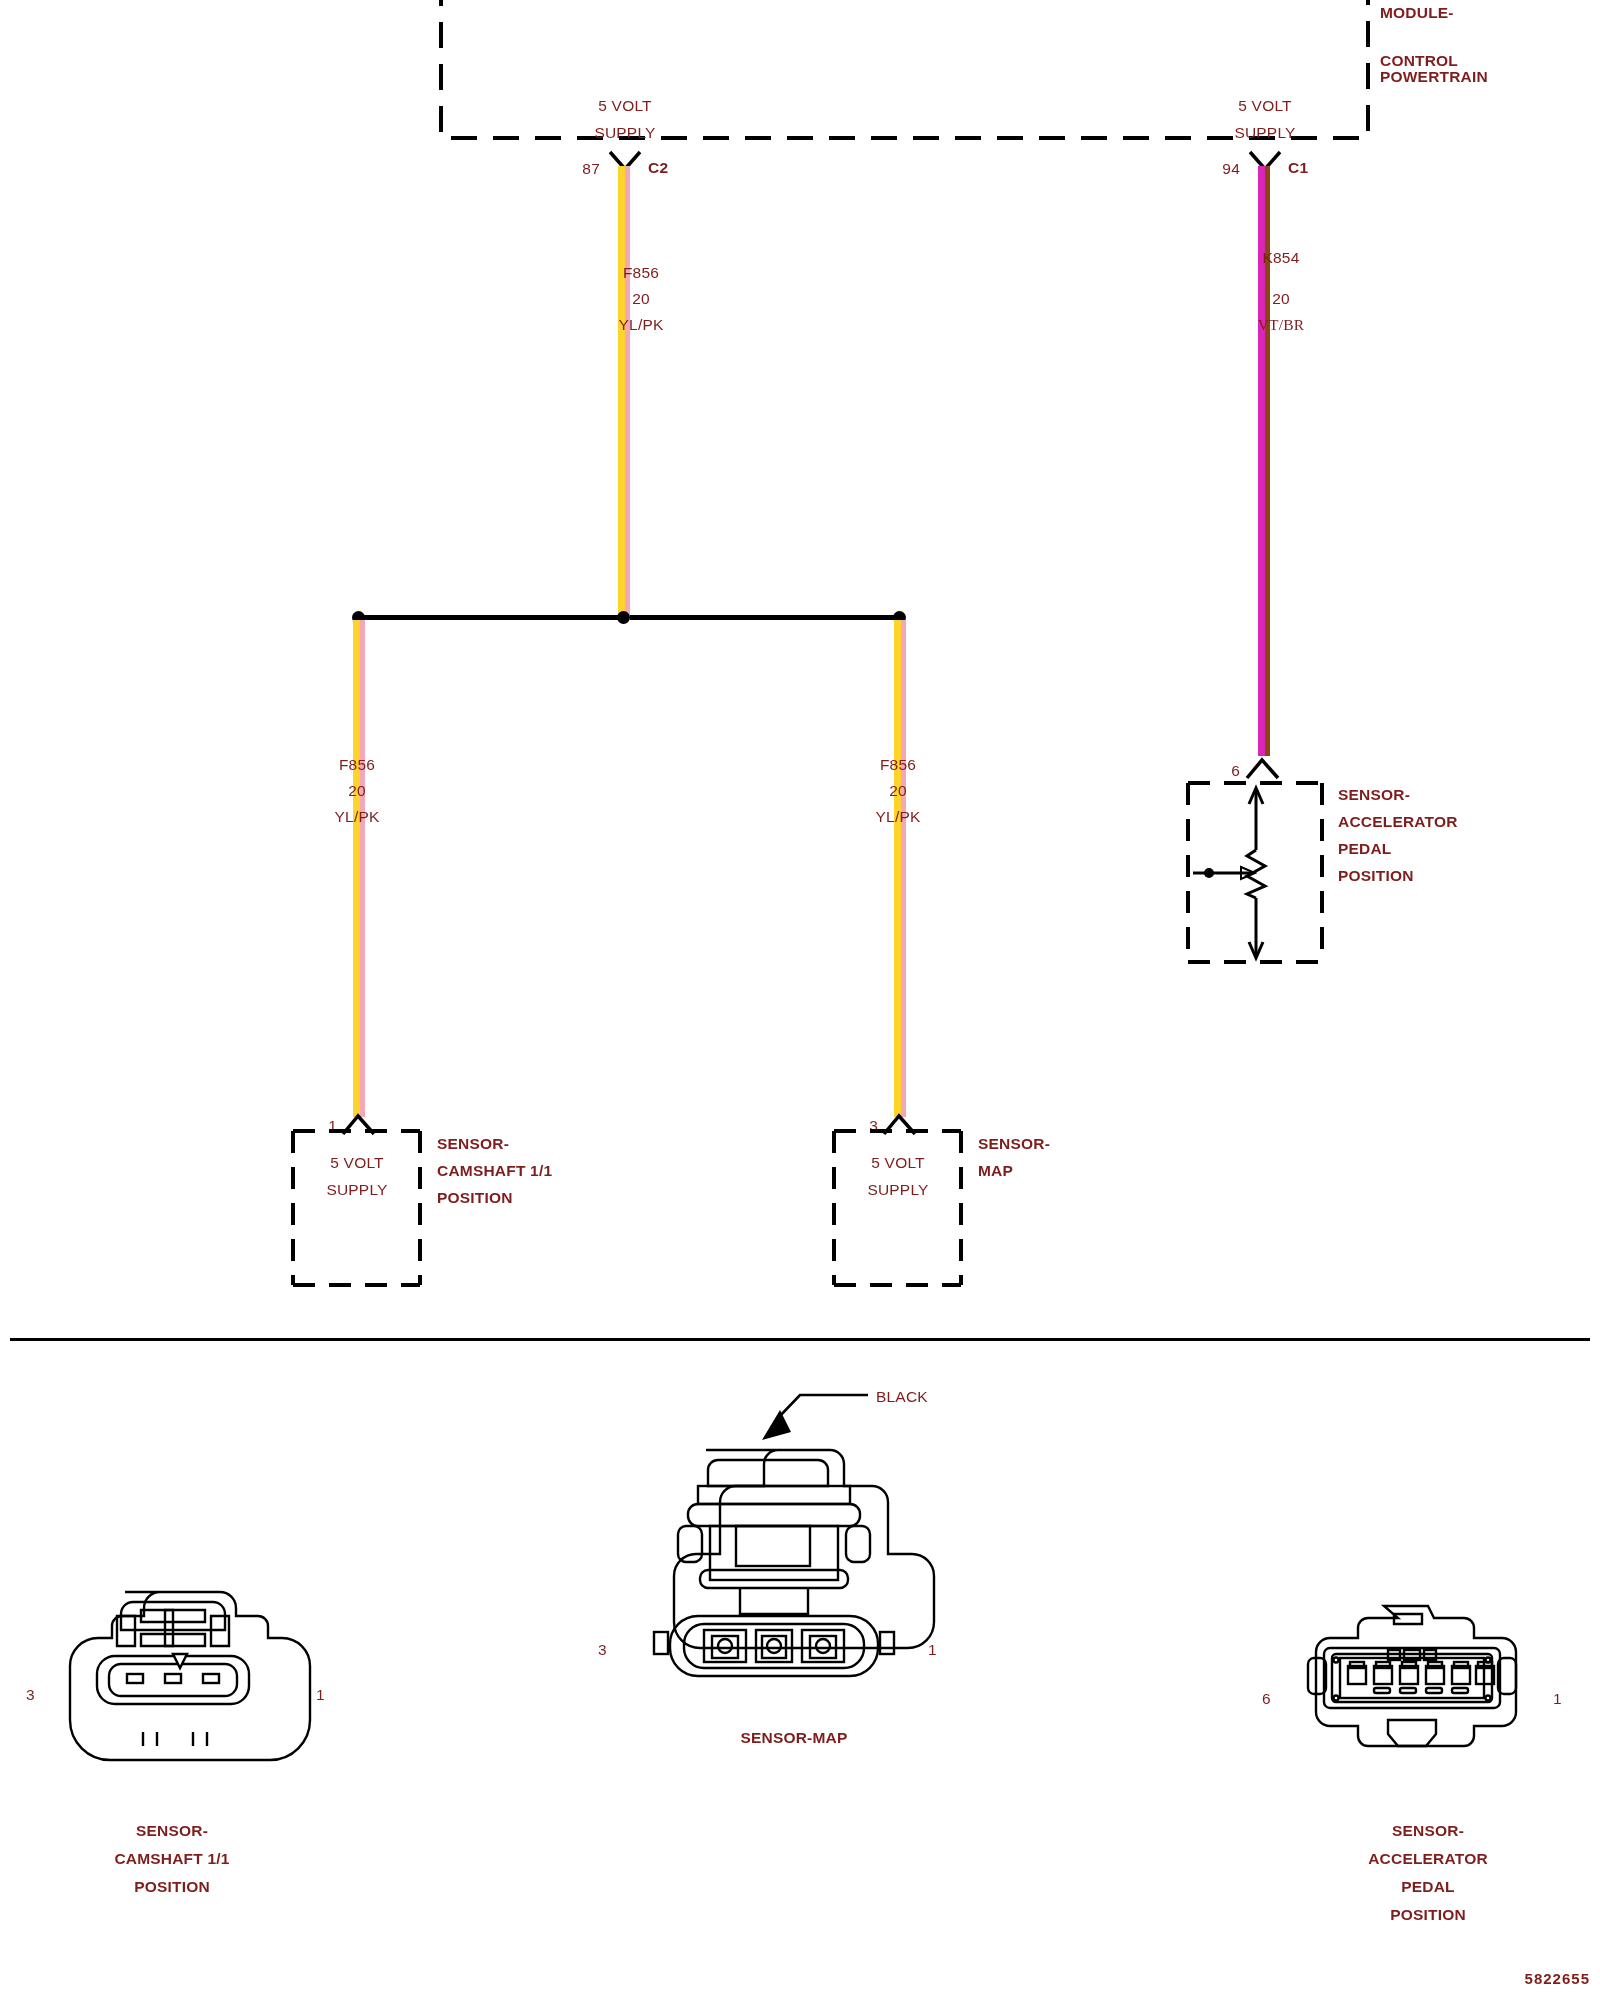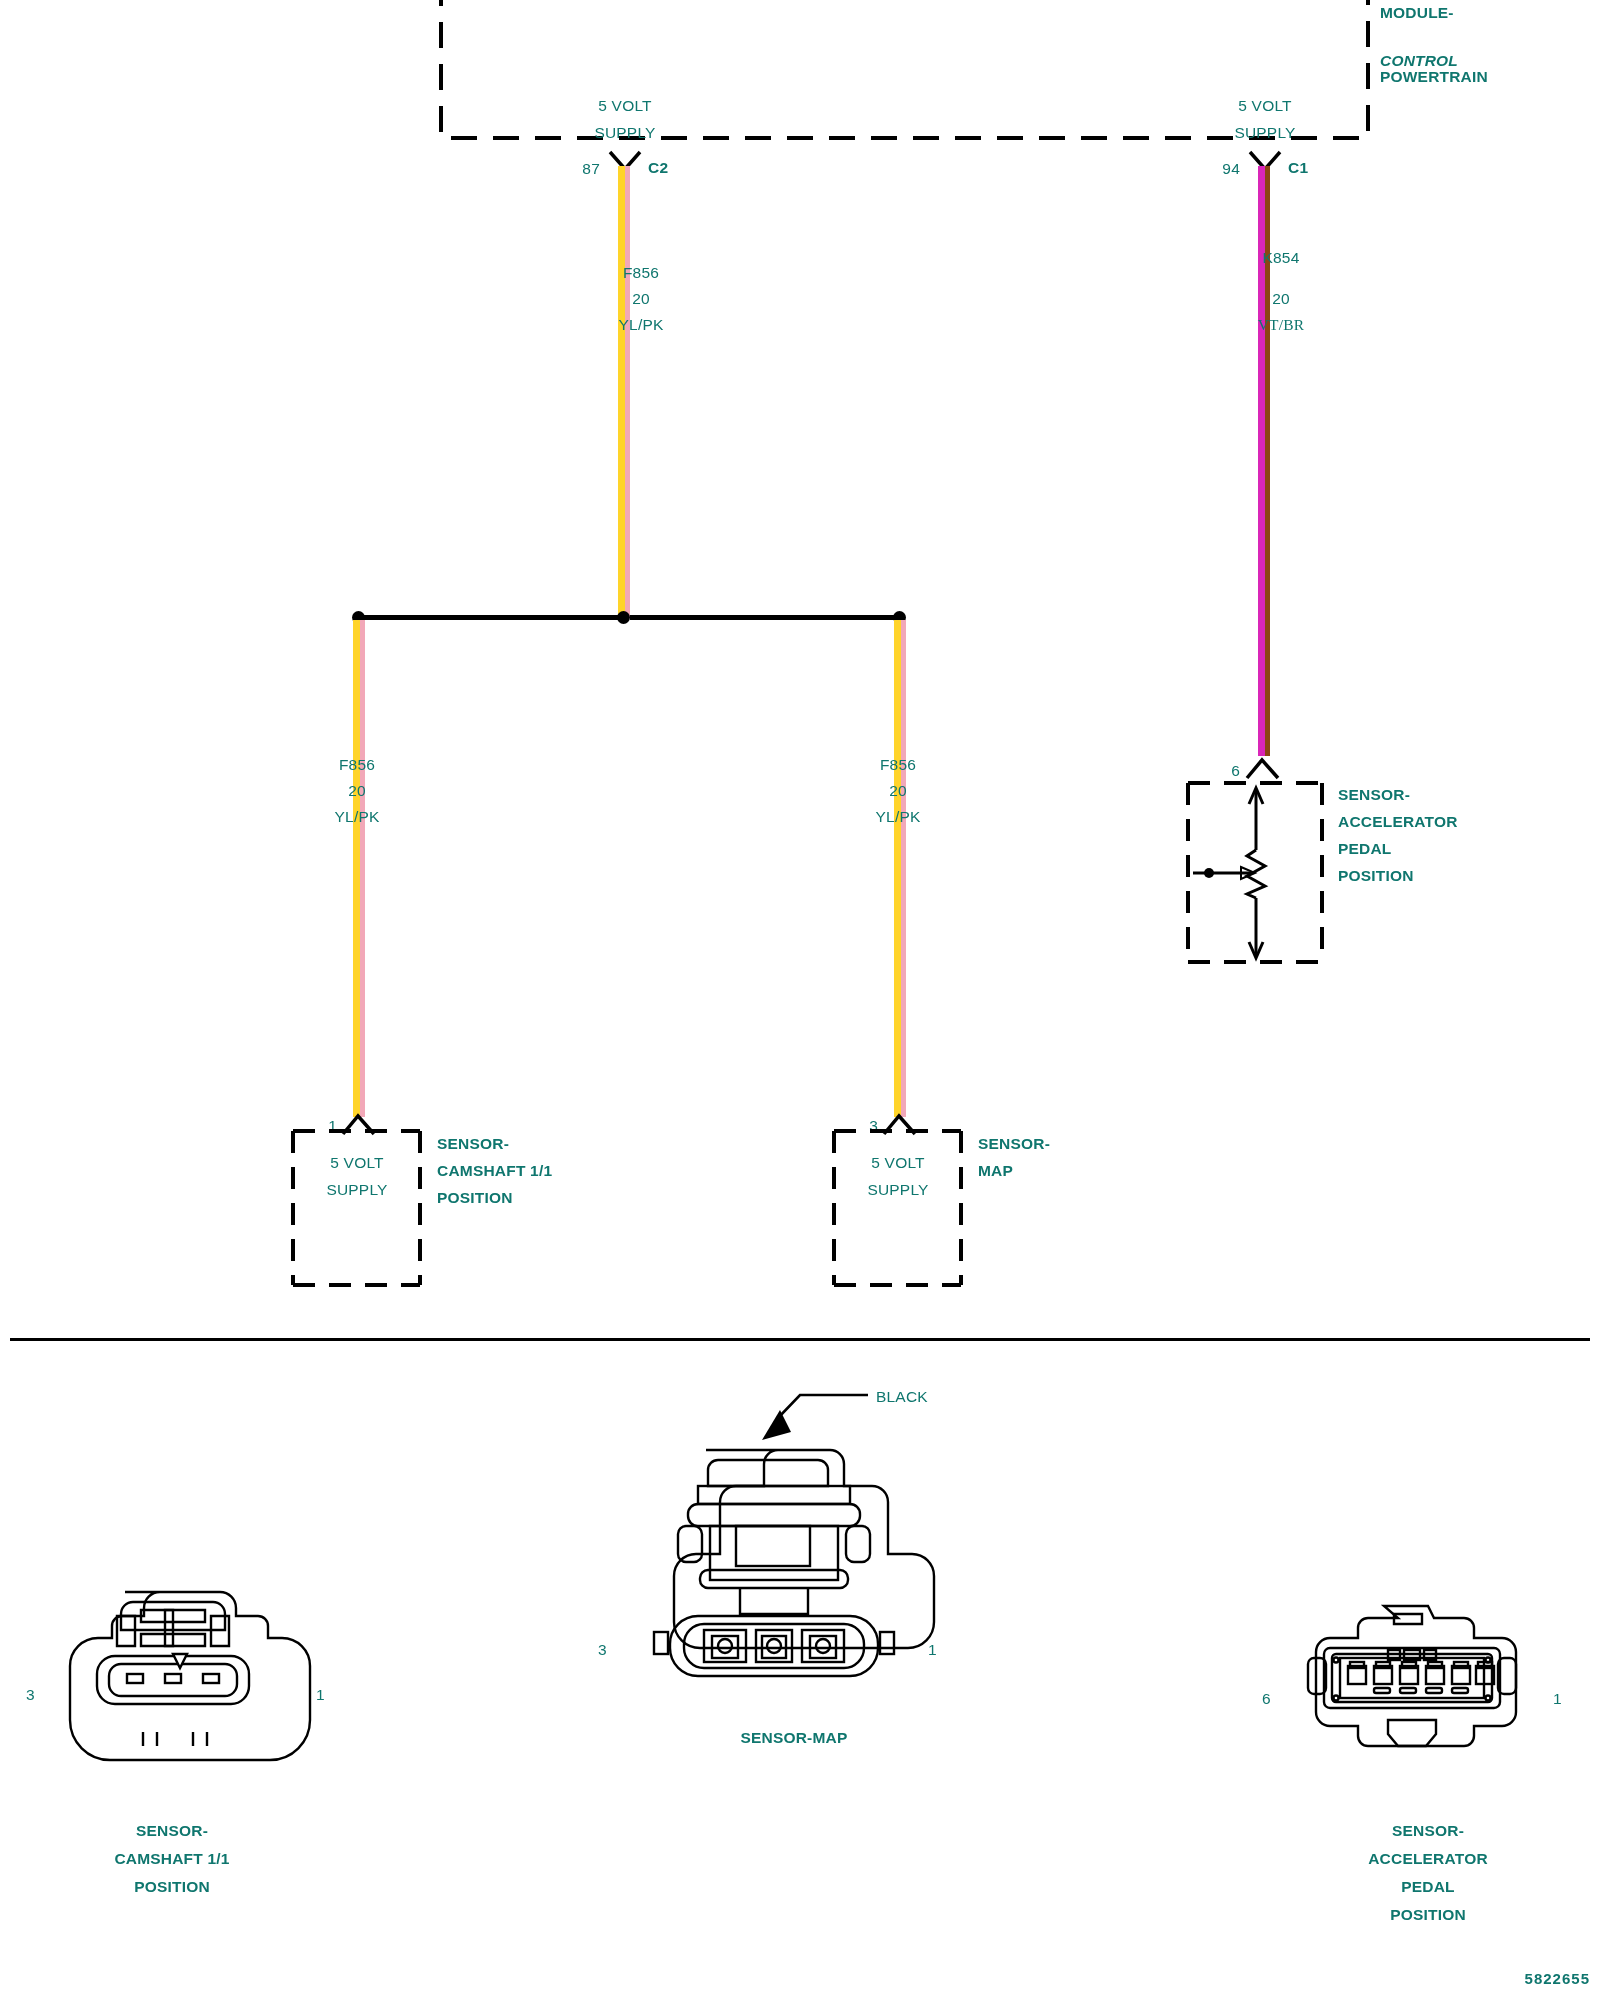--- a/index.html
+++ b/index.html
@@ -13,21 +13,21 @@
     color: #000;
     position: relative;
     overflow: hidden;
   }
   #sheet { position: absolute; inset: 0; }
 
   .lbl {
     position: absolute;
     font-size: 15.5px;
     line-height: 21px;
-    color: #0f766e;
+    color: #7f1d1d;
     white-space: pre;
     letter-spacing: 0.2px;
   }
   .lbl.bold { font-weight: bold; }
   .lbl.center { text-align: left; transform: translateX(-50%); }
   .lbl.right { text-align: left; transform: translateX(-100%); }
 
   .wire { position: absolute; }
 
   .splice-bar {
@@ -55,21 +55,21 @@
 <body>
 
 <div id="sheet">
 
   <svg style="position:absolute; left:440px; top:0px; width:930px; height:145px;">
     <path class="ln" d="M 1,-20 L 1,138 L 928,138 L 928,-20" stroke-width="4" stroke-dasharray="26 16" fill="none"></path>
   </svg>
 
   <div class="lbl bold" style="left:1380px; top:2px;">MODULE-</div>
   <div class="lbl bold" style="left:1380px; top:26px;margin-top:40px;">POWERTRAIN</div>
-  <div class="lbl bold" style="left:1380px; top:50px;font-style:italic;">CONTROL</div>
+  <div class="lbl bold" style="left:1380px; top:50px;">CONTROL</div>
 
   <div class="lbl center" style="left:625px; top:95px;">5 VOLT</div>
   <div class="lbl center" style="left:625px; top:122px;">SUPPLY</div>
 
   <div class="lbl center" style="left:1265px; top:95px;">5 VOLT</div>
   <div class="lbl center" style="left:1265px; top:122px;">SUPPLY</div>
 
   <svg style="position:absolute; left:608px; top:150px; width:34px; height:22px;">
     <path class="ln" d="M 2,2 L 17,19 L 32,2" stroke-width="3.5"></path>
   </svg>

